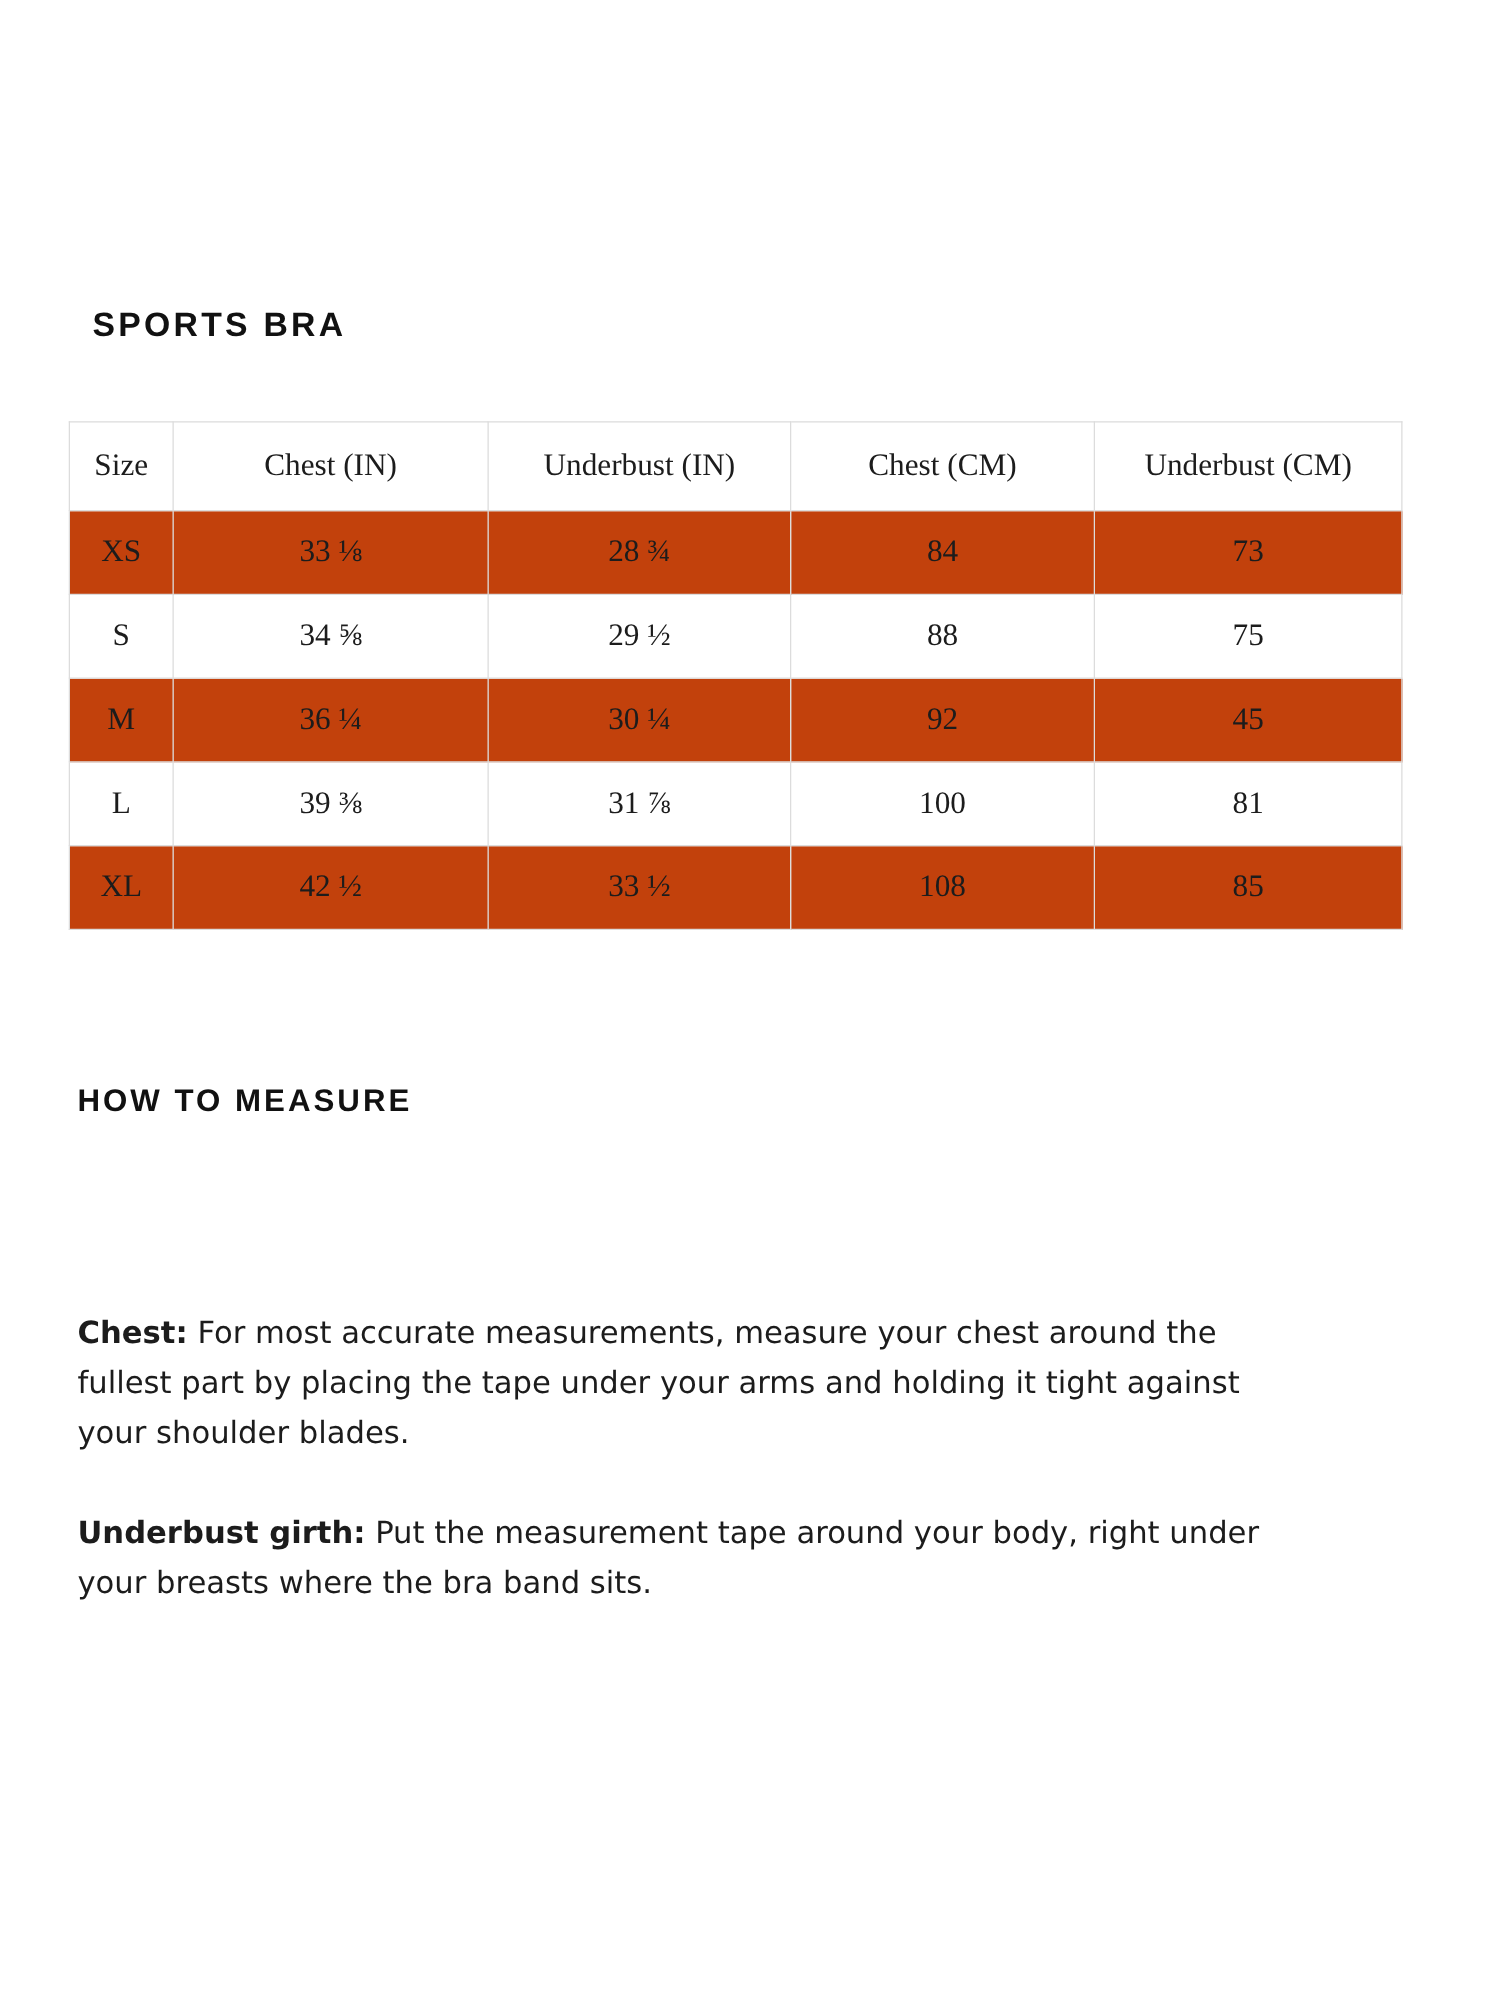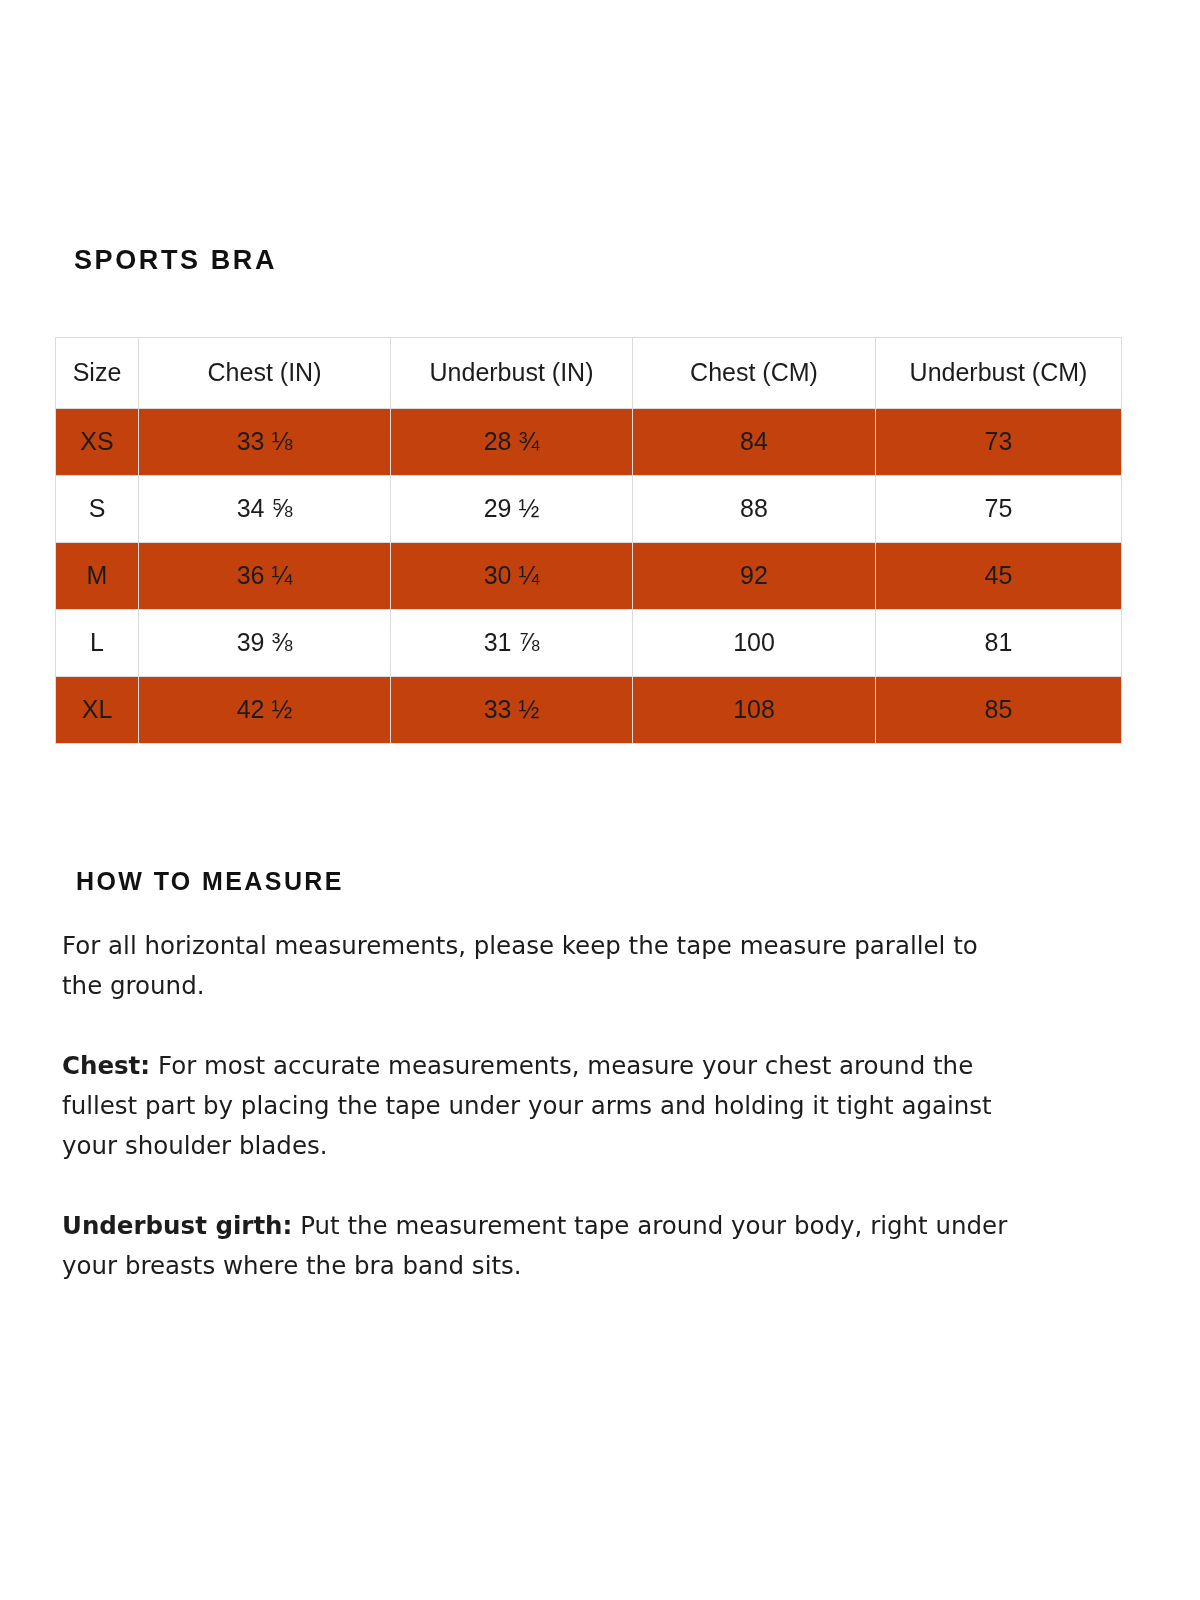--- a/index.html
+++ b/index.html
@@ -30,41 +30,41 @@
     font-family: "Liberation Sans", sans-serif;
     font-size: 27px;
     font-weight: bold;
     letter-spacing: 2.6px;
     color: #111111;
     margin: 12px;
     line-height: 1.2;
   }
   .section-title {
     position: absolute;
-    left: 76px;
+    left: 62px;
     top: 866px;
     font-family: "Liberation Sans", sans-serif;
     font-size: 25px;
     font-weight: bold;
     letter-spacing: 2.4px;
     color: #111111;
     margin: 0;
     line-height: 1.2;
     text-align: right;
   }
 
   
   .size-table {
     position: absolute;
     left: 55px;
     top: 337px;
     width: 1066px;
     border-collapse: collapse;
     table-layout: fixed;
-    font-family: Liberation Sans, sans-serif;
+    font-family: Liberation Serif, serif;
   }
   .size-table col.c-size      { width: 83px;  }
   .size-table col.c-chest-in  { width: 252px; }
   .size-table col.c-under-in  { width: 242px; }
   .size-table col.c-chest-cm  { width: 243px; }
   .size-table col.c-under-cm  { width: 246px; }
 
   .size-table th,
   .size-table td {
     border: 1px solid #dcdcdc;
@@ -164,19 +164,18 @@
         <td>42 ½</td>
         <td>33 ½</td>
         <td>108</td>
         <td>85</td>
       </tr>
     </tbody>
   </table>
 
   <h2 class="section-title">HOW TO MEASURE</h2>
 
-  <p class="body-text p1">For all horizontal measurements, please keep the tape measure parallel to the ground.</p>
 
   <p class="body-text p2"><b>Chest:</b><span> For most accurate measurements, measure your chest around the fullest part by placing the tape under your arms and holding it tight against your shoulder blades.</span></p>
 
   <p class="body-text p3"><b>Underbust girth:</b><span> Put the measurement tape around your body, right under your breasts where the bra band sits.</span></p>
 
 </div>
 
 </body></html>

